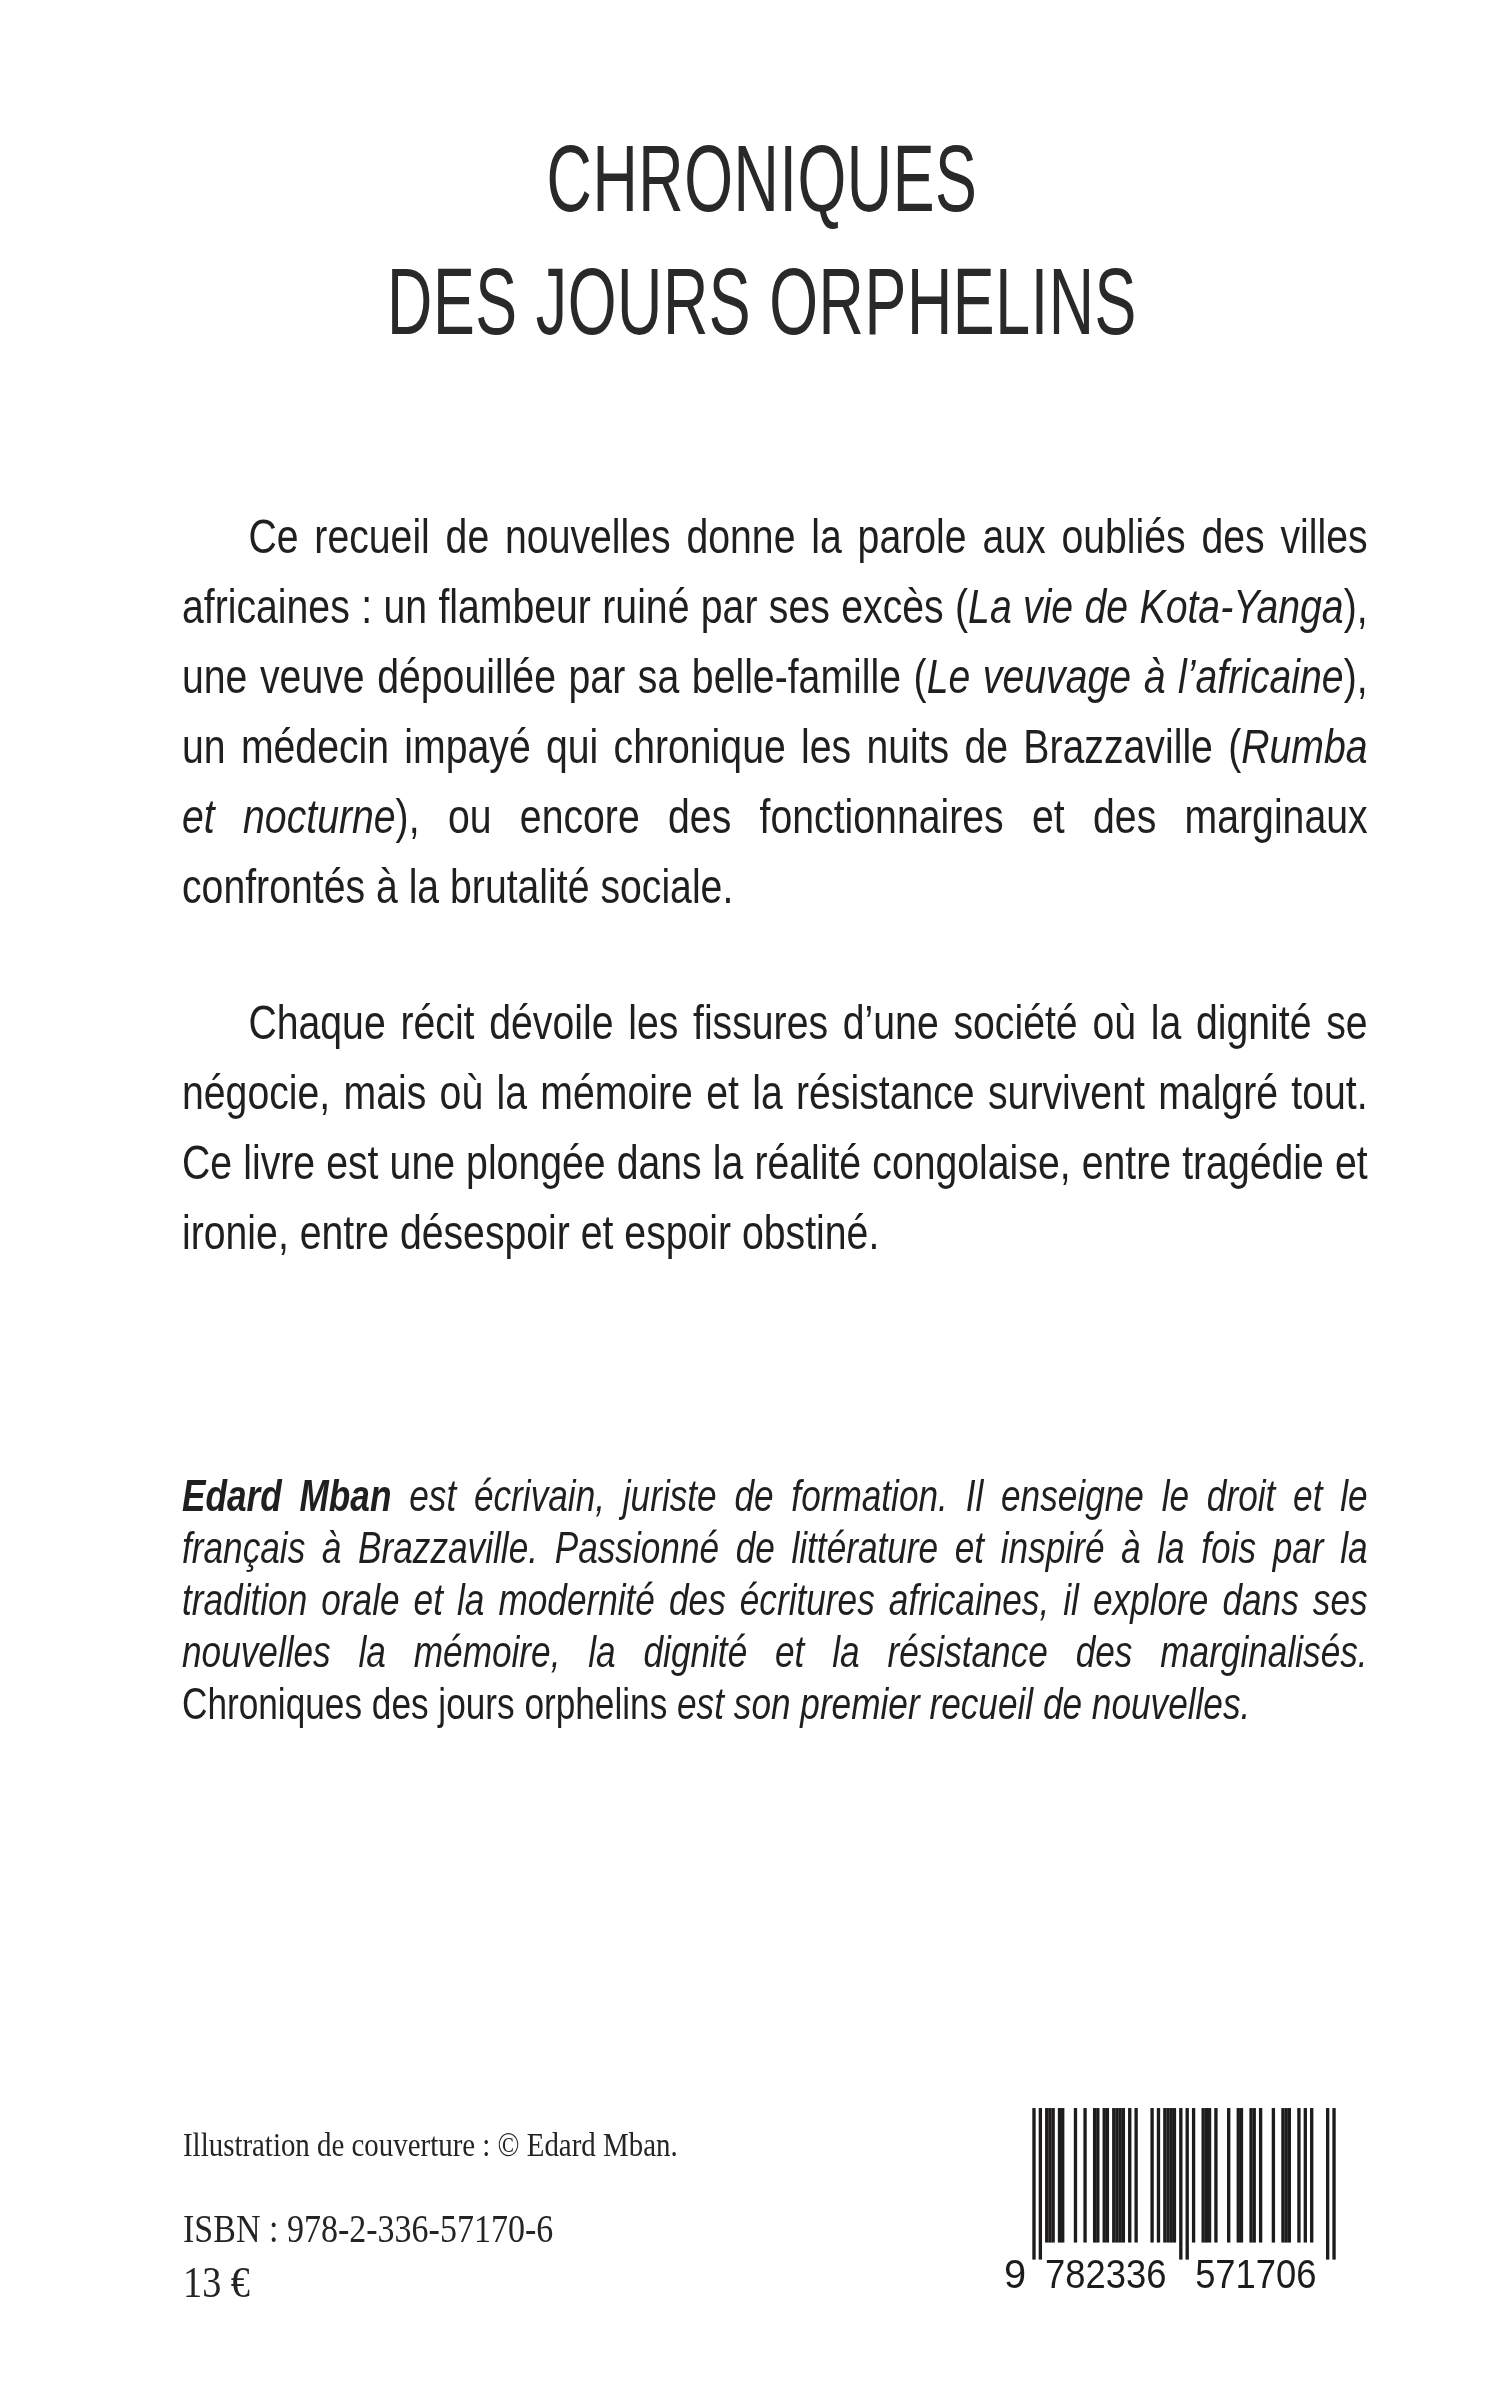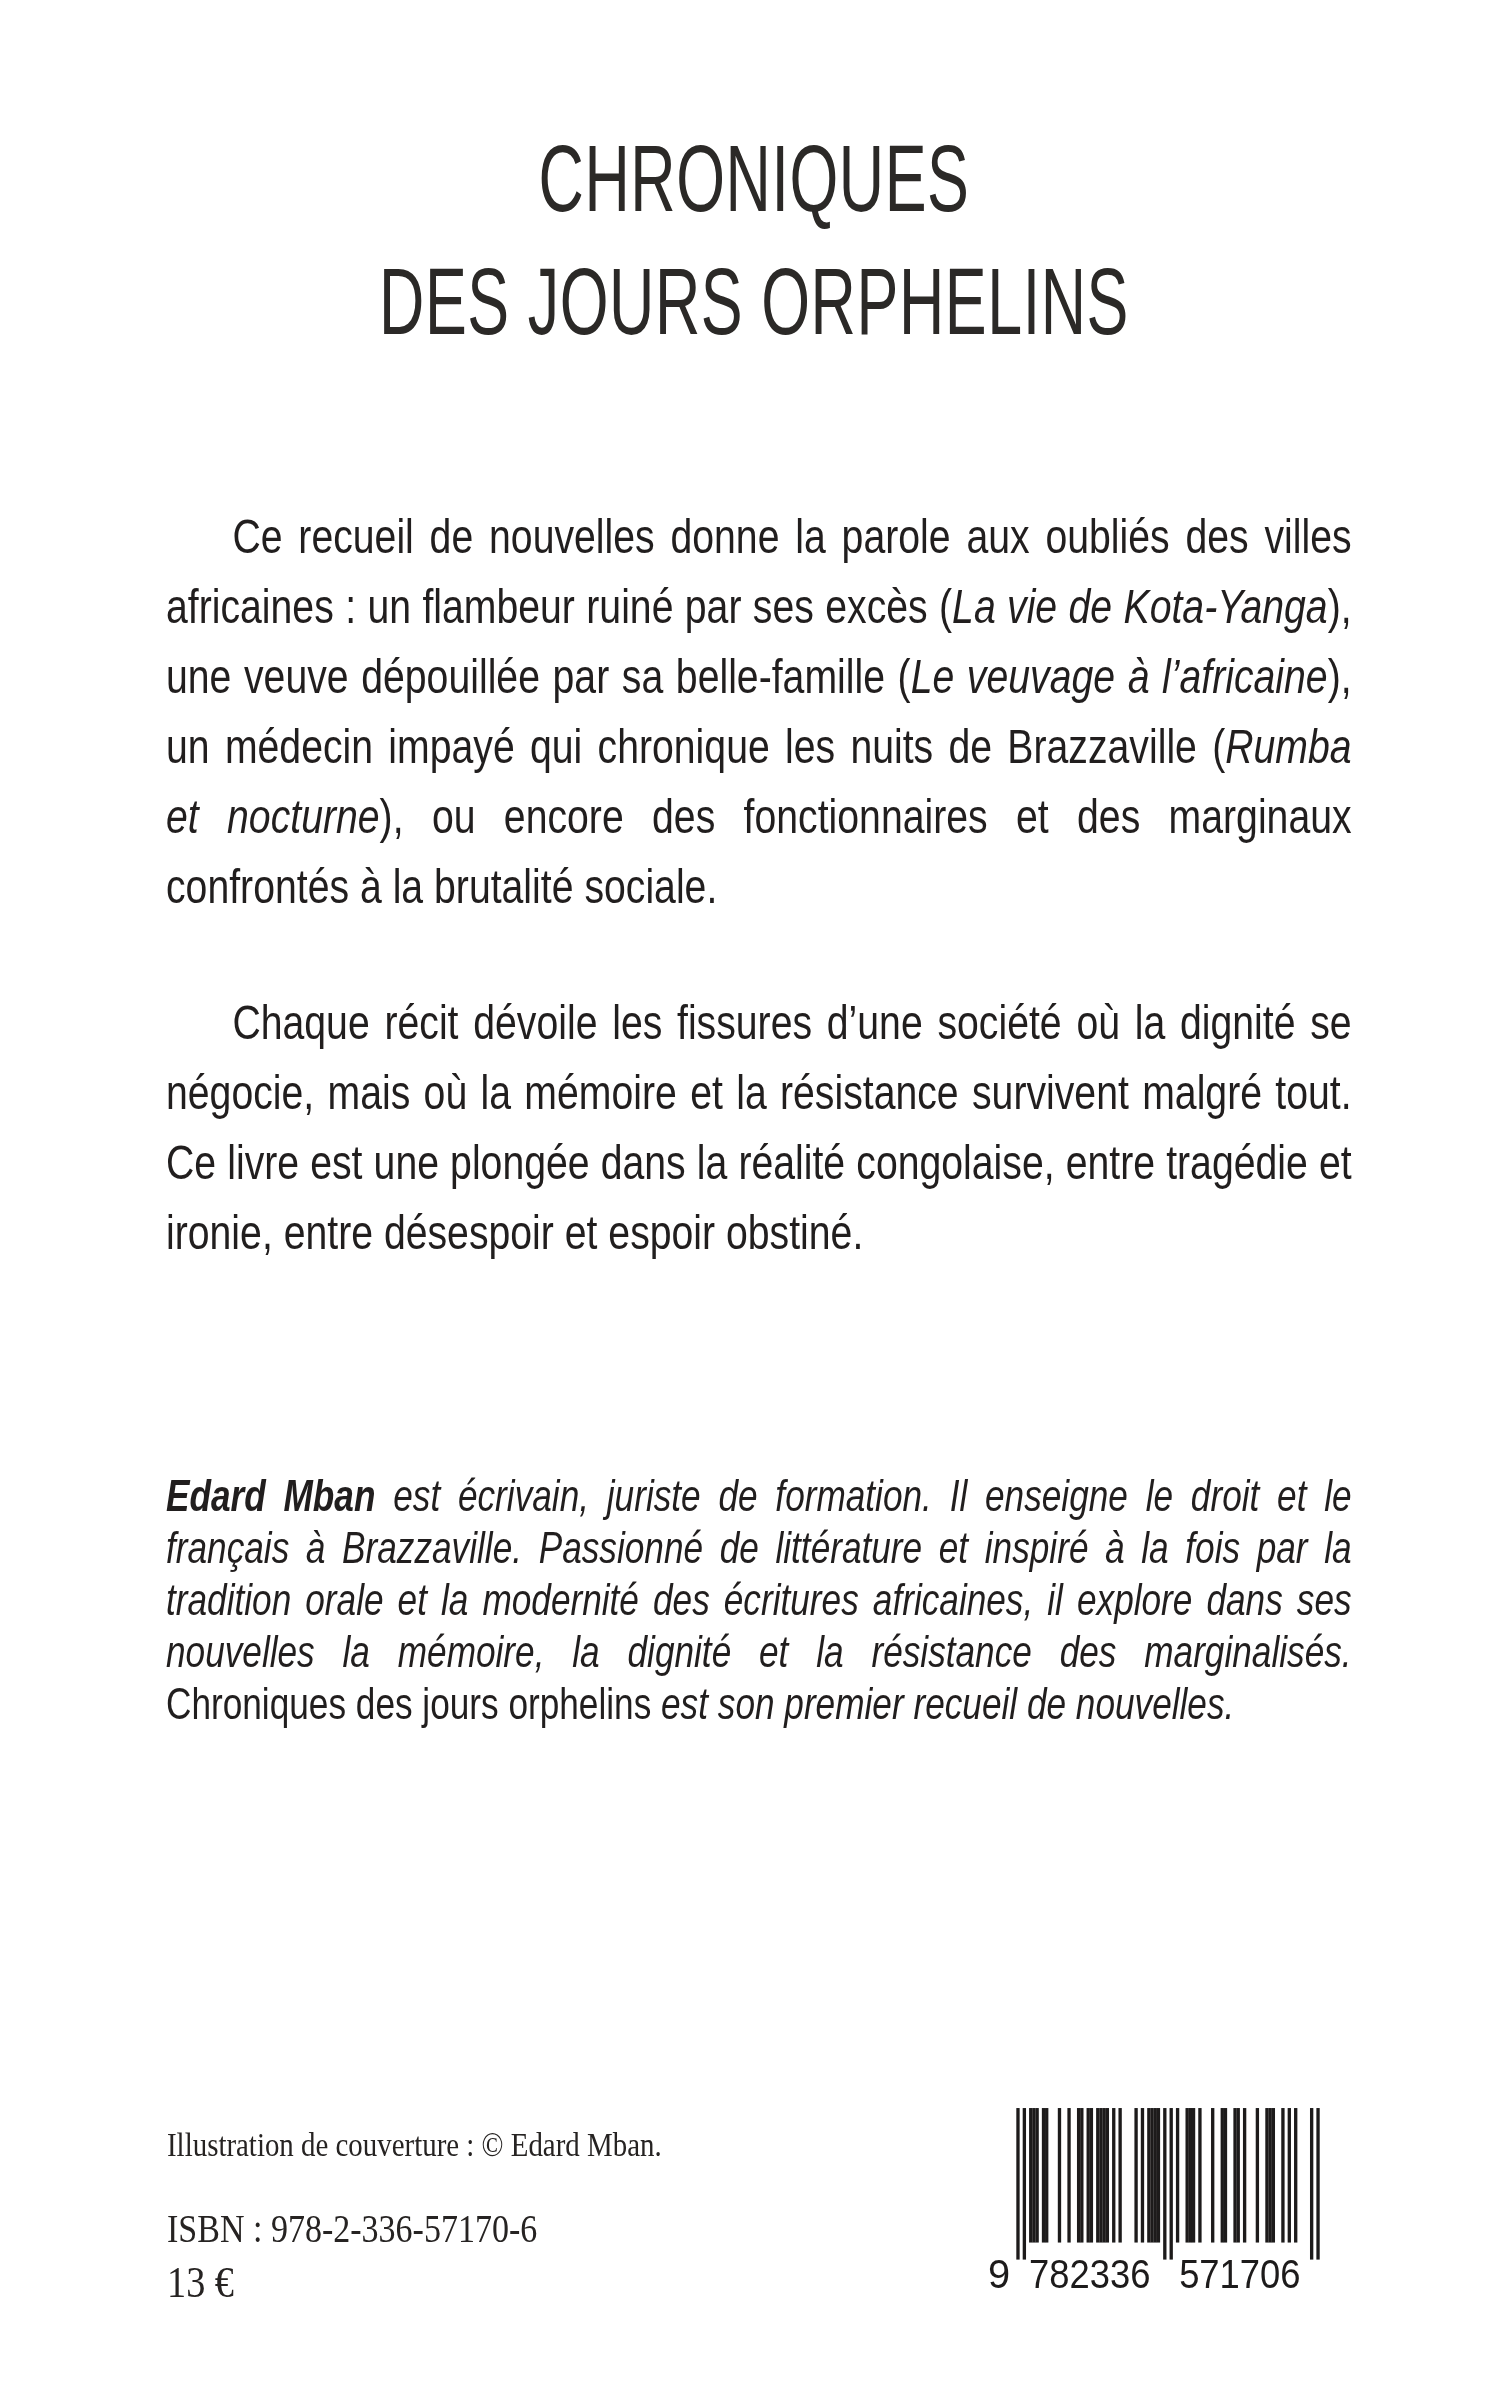--- a/index.html
+++ b/index.html
@@ -4,21 +4,21 @@
 <style>
   html, body { margin: 0; padding: 0; }
   body {
     width: 1508px; height: 2402px;
     background: #ffffff;
     position: relative;
     overflow: hidden;
     font-family: "Liberation Sans", sans-serif;
     color: #211e1e;
   }
-  .page { position: absolute; inset: 0; }
+  .page { position: absolute; inset: 0; margin-left: 16px; }
 
   .book-title {
     position: absolute;
     top: 117px; left: 0; width: 100%;
     text-align: center;
     font-size: 95px;
     line-height: 123px;
     font-weight: 200;
     letter-spacing: 0.9px;
     color: #2b2927;

